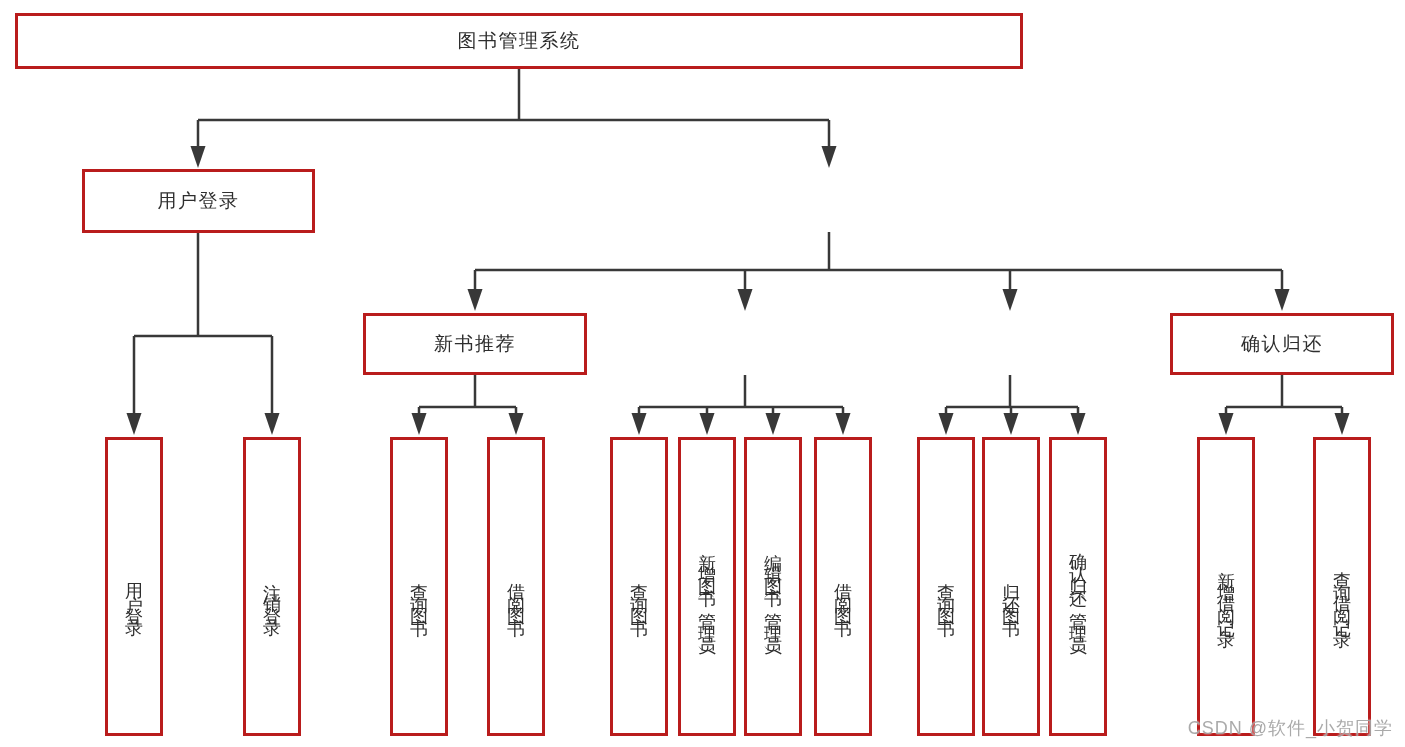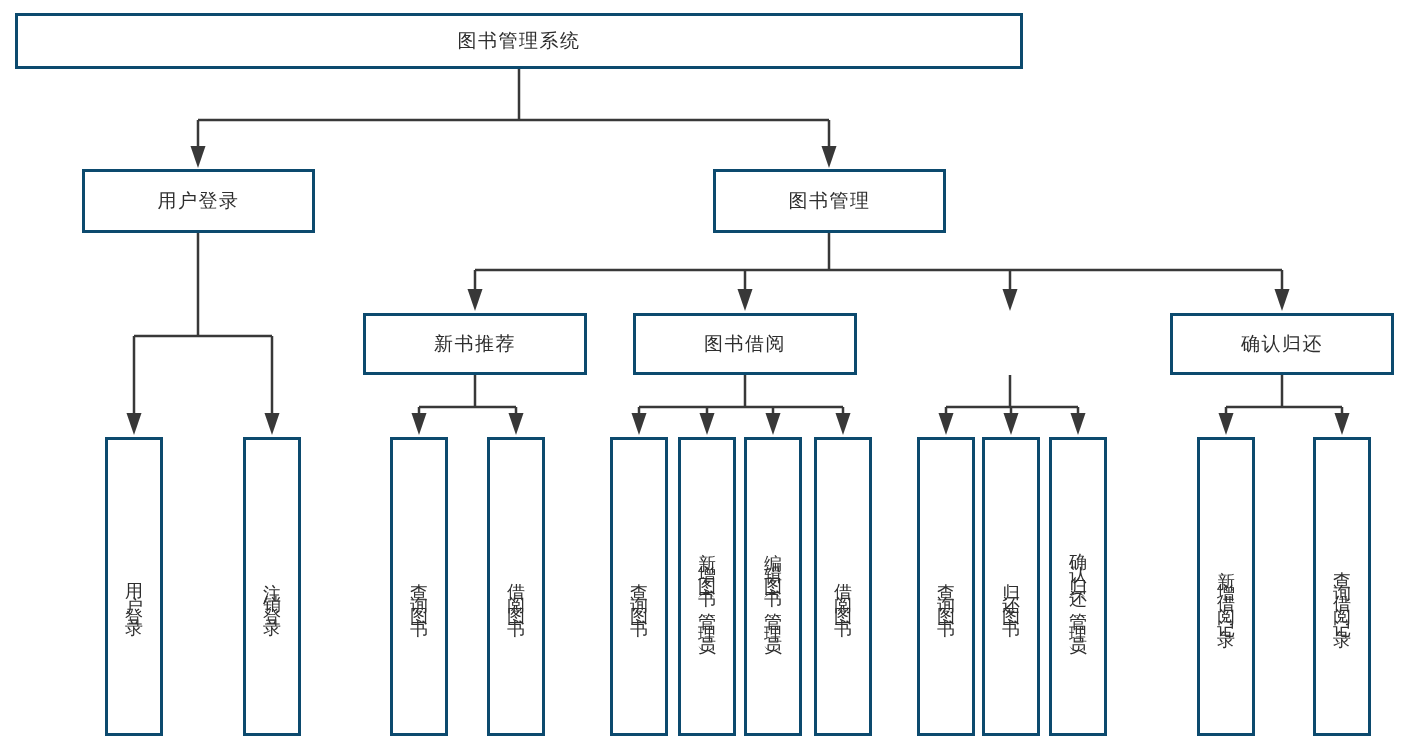--- a/index.html
+++ b/index.html
@@ -18,21 +18,21 @@
   }
   svg.connectors path {
     fill: none;
     stroke: #383838;
     stroke-width: 2.5;
   }
   svg.connectors polygon { fill: #383838; stroke: none; }
   .node {
     position: absolute;
     box-sizing: border-box;
-    border: 3px solid #0c4a6e;
+    border: 3px solid #b91c1c;
     background: #ffffff;
     display: flex;
     align-items: center;
     justify-content: center;
     color: #2e2e2e;
   }
   .node .h-label {
     font-size: 19px;
     letter-spacing: 1.5px;
     white-space: nowrap;
@@ -126,29 +126,23 @@
     <polygon points="1334.5,413 1349.5,413 1342,435"></polygon>
   </svg>
 
   <div class="node n-root">
     <span class="h-label">图书管理系统</span>
   </div>
 
   <div class="node n-l2 n-user-login">
     <span class="h-label">用户登录</span>
   </div>
-  <div class="node n-l2 n-book-mgmt">
-    <span class="h-label">图书管理</span>
-  </div>
 
   <div class="node n-l3 n-nbr">
     <span class="h-label">新书推荐</span>
-  </div>
-  <div class="node n-l3 n-bb">
-    <span class="h-label">图书借阅</span>
   </div>
   <div class="node n-l3 n-br">
     <span class="h-label">确认归还</span>
   </div>
 
   <div class="node leaf lf1">
     <span class="v-label">用户登录</span>
   </div>
   <div class="node leaf lf2">
     <span class="v-label">注销登录</span>
@@ -180,14 +174,15 @@
   <div class="node leaf lf11">
     <span class="v-label">确认归还（管理员）</span>
   </div>
   <div class="node leaf lf12">
     <span class="v-label">新增借阅记录</span>
   </div>
   <div class="node leaf lf13">
     <span class="v-label">查询借阅记录</span>
   </div>
 
+  <div class="watermark">CSDN @软件_小贺同学</div>
 
 </div>
 
 </body></html>

